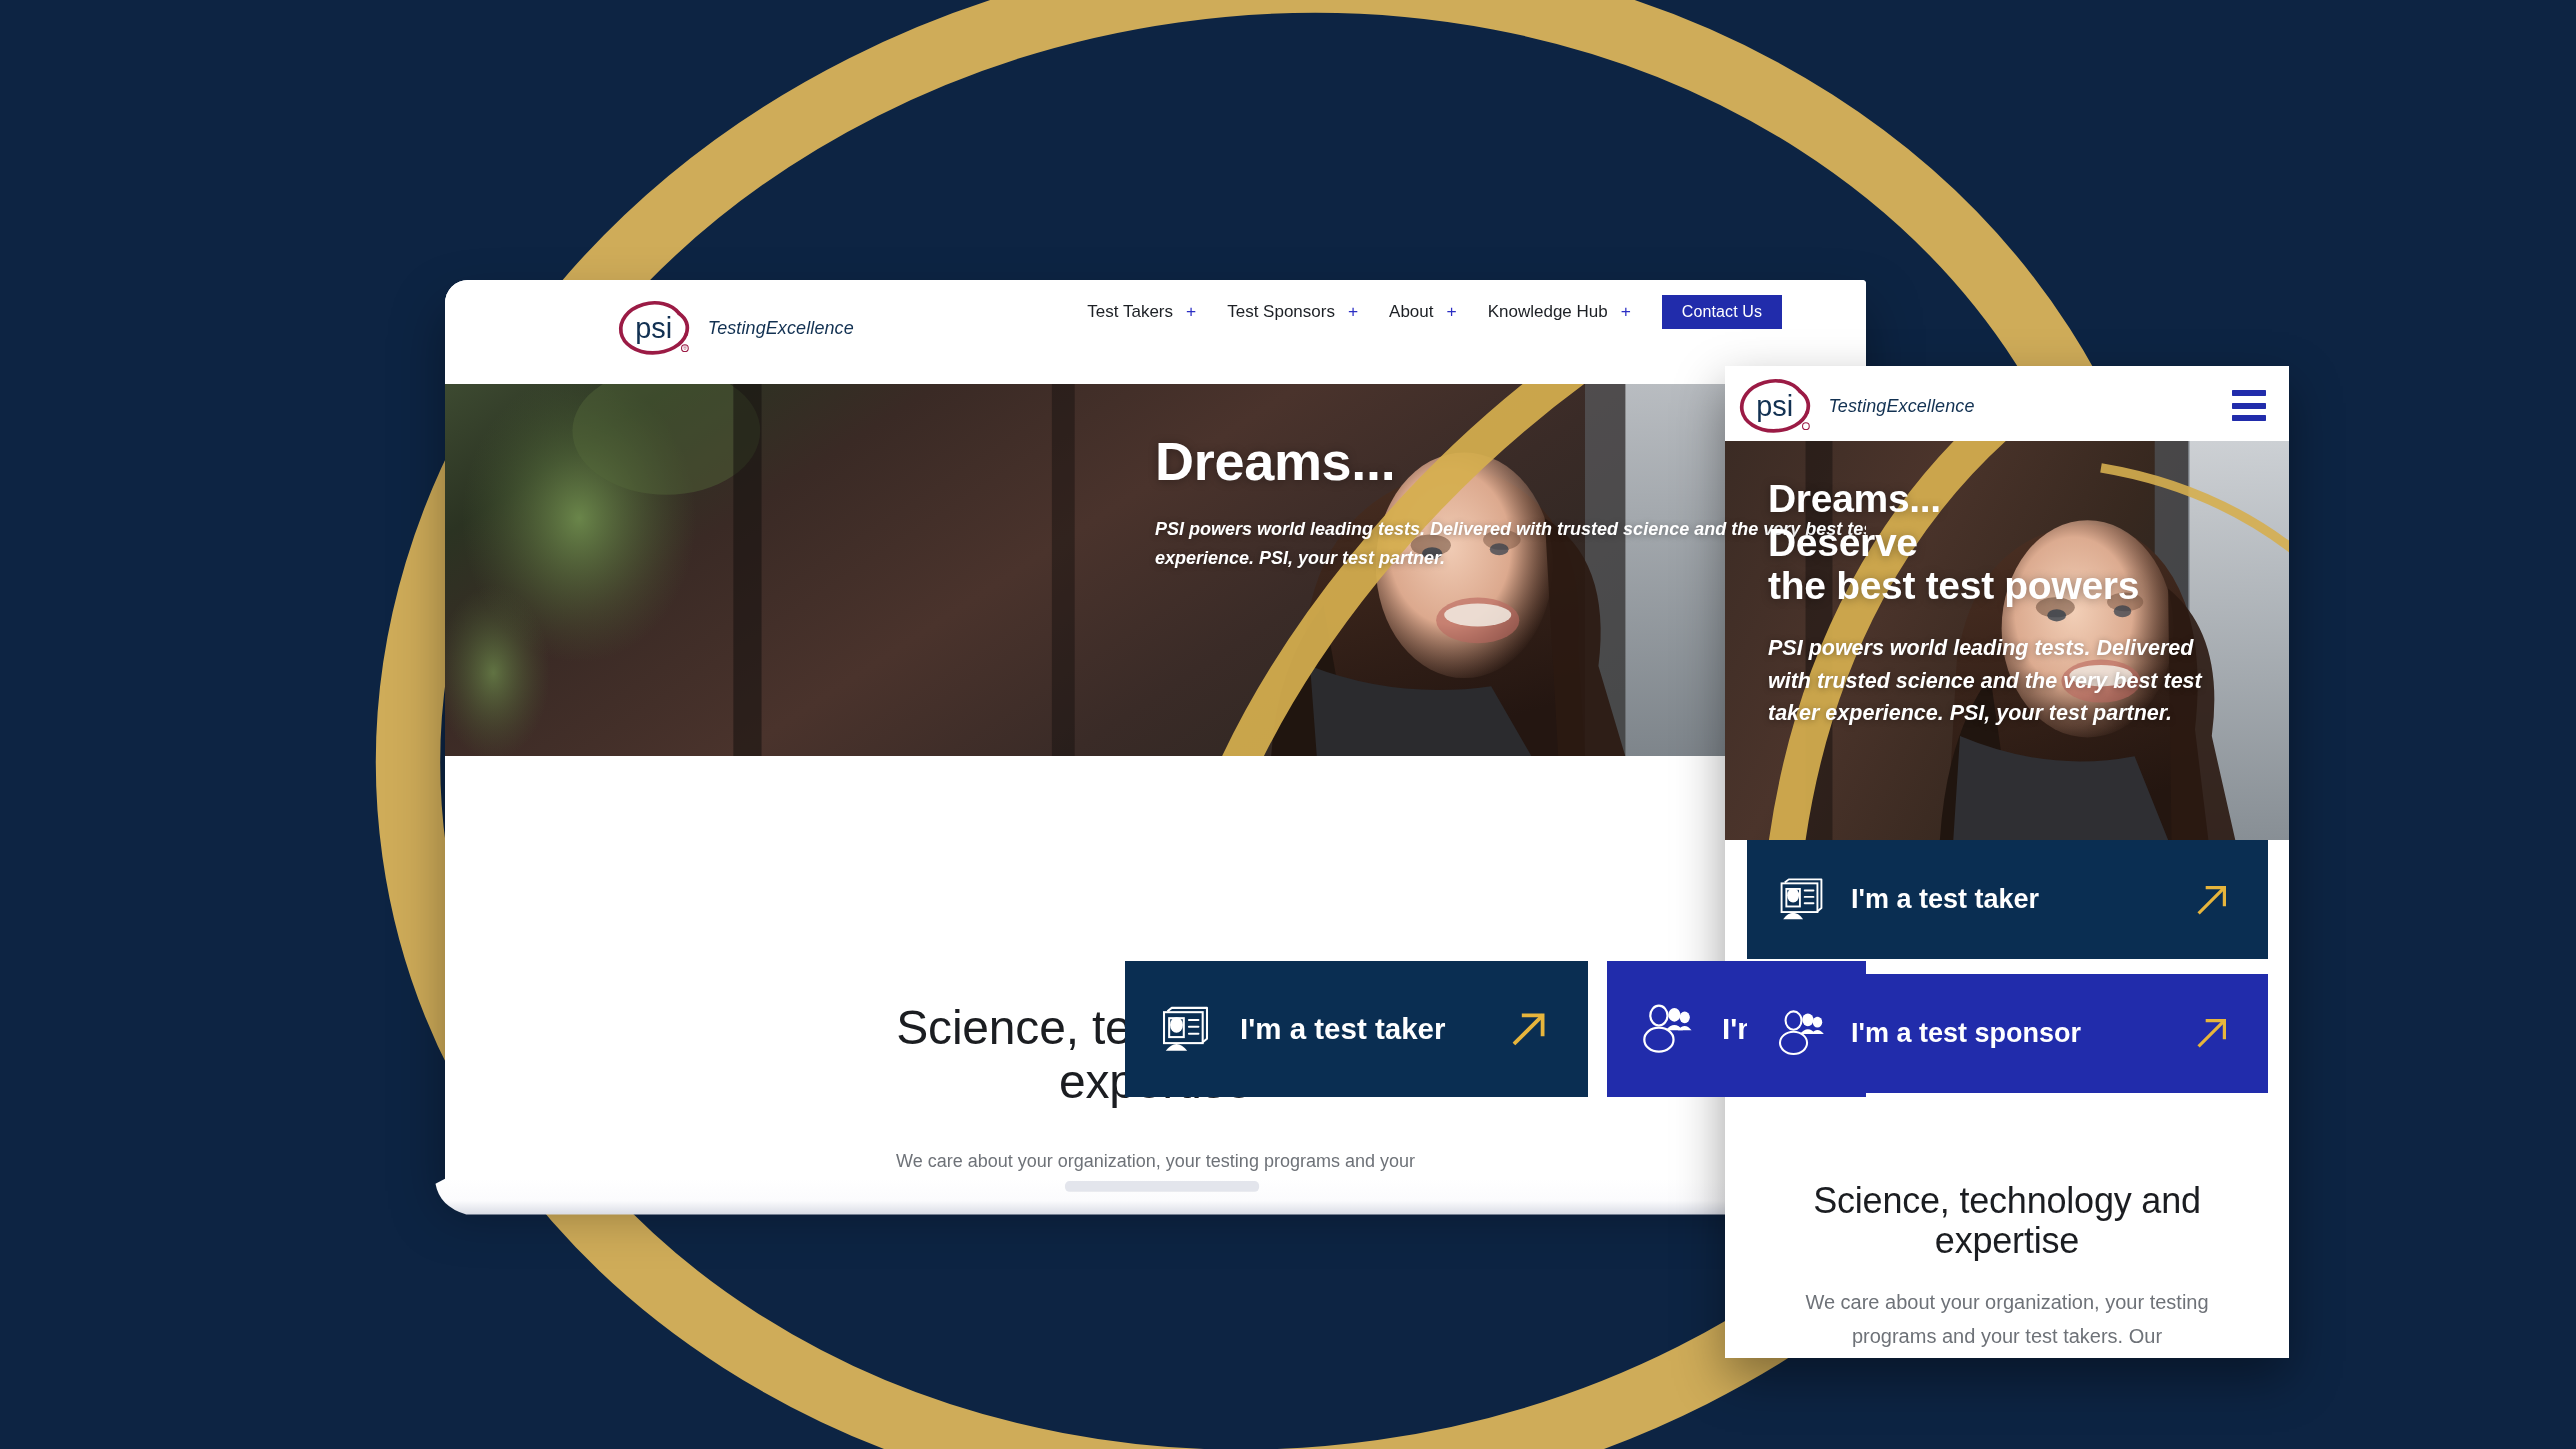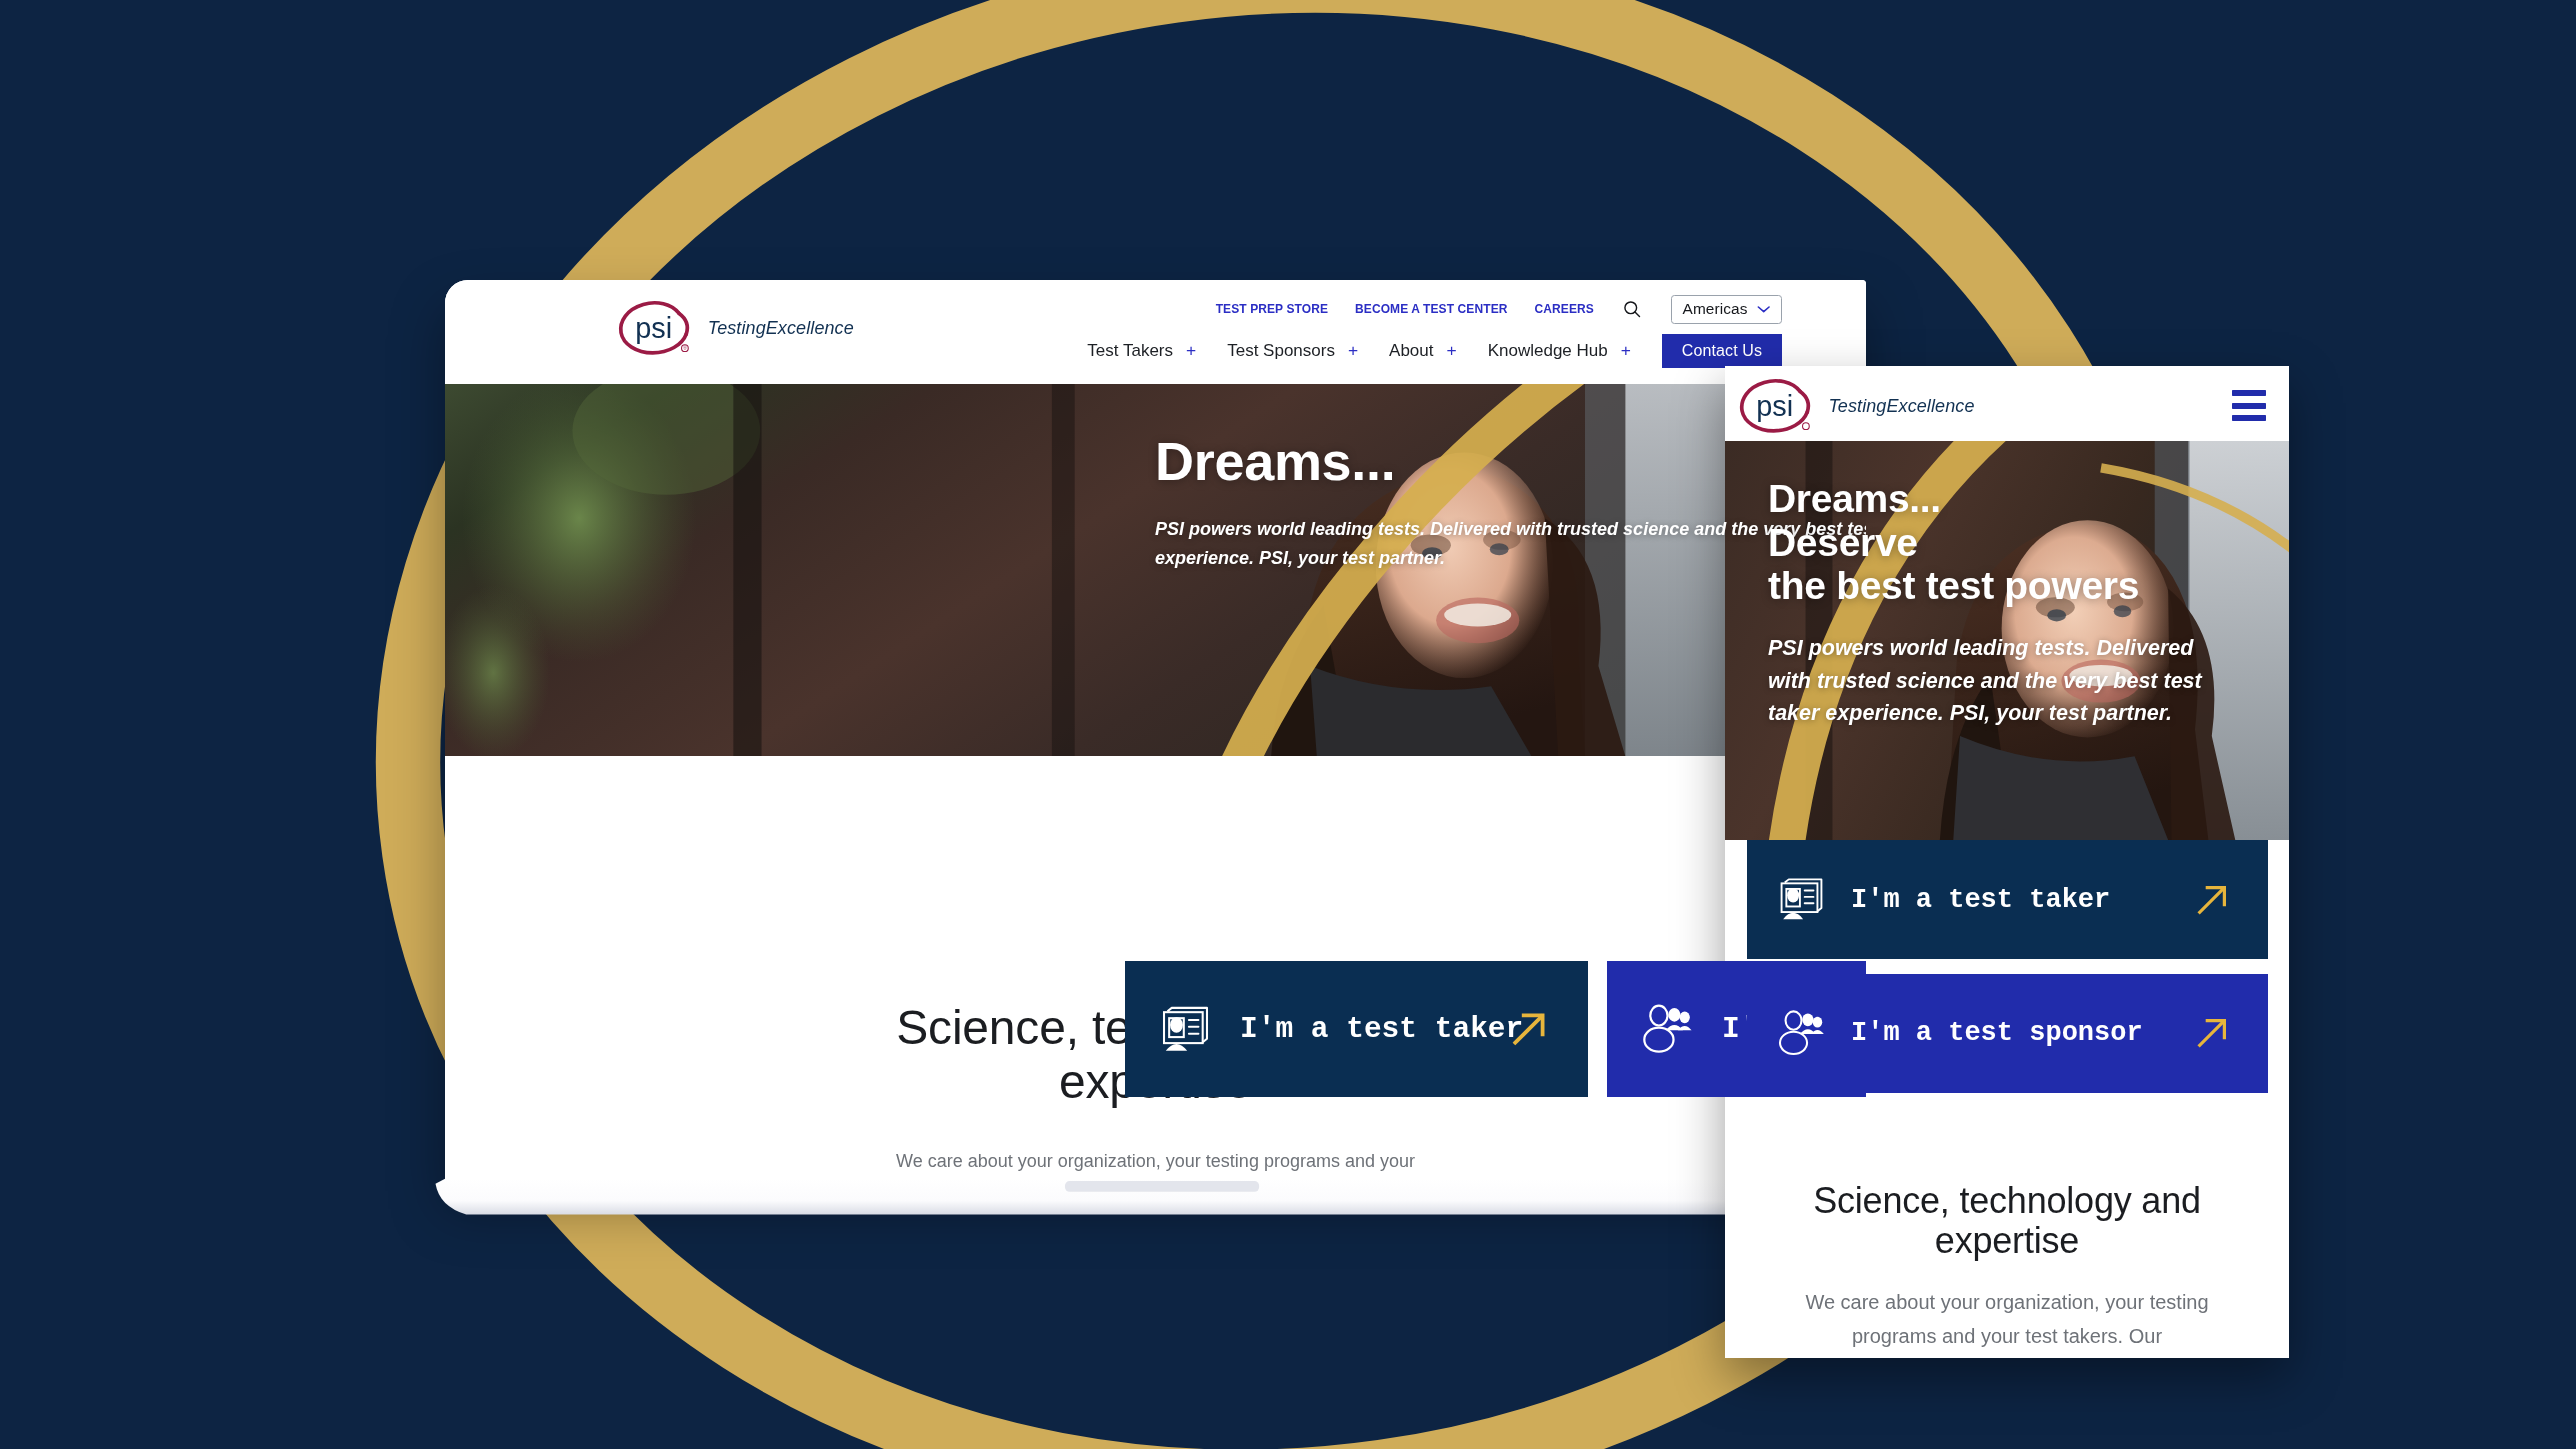--- a/index.html
+++ b/index.html
@@ -92,21 +92,21 @@
   #laptop .cta-row{
     position:absolute;z-index:6;left:680px;top:681px;display:flex;gap:19px;
   }
   .cta{
     display:flex;align-items:center;cursor:pointer;position:relative;
   }
   #laptop .cta{width:463px;height:136px;}
   .cta.taker{background:#0A2E52;}
   .cta.sponsor{background:#212CAB;}
   .cta-ico{flex:0 0 auto;}
-  .cta-label{color:#fff;font-weight:700;font-family:Liberation Mono, monospace;}
+  .cta-label{color:#fff;font-weight:700;}
   #laptop .cta-label{font-size:29.5px;}
   .cta-arrow{position:absolute;}
   #laptop .cta-arrow{right:37px;top:50%;transform:translateY(-50%);}
 
   
   .sect{background:#fff;text-align:center;}
   #laptop .sect{position:absolute;left:0;top:817px;width:100%;height:87px;}
   .sect-h2{
     margin:0;color:#1b1d21;font-weight:400;letter-spacing:-0.2px;line-height:1.12;
   }
@@ -169,39 +169,20 @@
               <text x="104" y="76" font-family="Liberation Sans, sans-serif" font-size="7" fill="#9B1B45" text-anchor="middle">®</text>
             </svg>
           </span>
           <span class="logo-words">
             <span style="font-size:18px">Testing</span>
             <span style="font-size:18px">Excellence</span>
           </span>
         </div>
 
         <div class="header-right">
-          <div class="util-row">
-            <span class="util-link">TEST PREP STORE</span>
-            <span class="util-link">BECOME A TEST CENTER</span>
-            <span class="util-link">CAREERS</span>
-            <span class="search-btn">
-              <svg width="20" height="20" viewBox="0 0 24 24" fill="none" stroke="#15171b" stroke-width="1.7">
-                <circle cx="10.5" cy="10.5" r="7"></circle>
-                  <line x1="15.6" y1="15.6" x2="21" y2="21" stroke-linecap="round"></line>
-              </svg>
-            </span>
-            <span class="region-select">
-              <span class="lbl">Americas</span>
-              <span>
-                <svg width="13.4" height="8.7" viewBox="0 0 20 13" fill="none" stroke="#2B2EC4" stroke-width="2.4" stroke-linecap="round" stroke-linejoin="round">
-                  <polyline points="2,3 10,10 18,3"></polyline>
-                </svg>
-              </span>
-            </span>
-          </div>
 
           <div class="nav-row">
             <span class="nav-item">
               <span>Test Takers</span>
               <span class="plus">+</span>
             </span>
             <span class="nav-item">
               <span>Test Sponsors</span>
               <span class="plus">+</span>
             </span>

